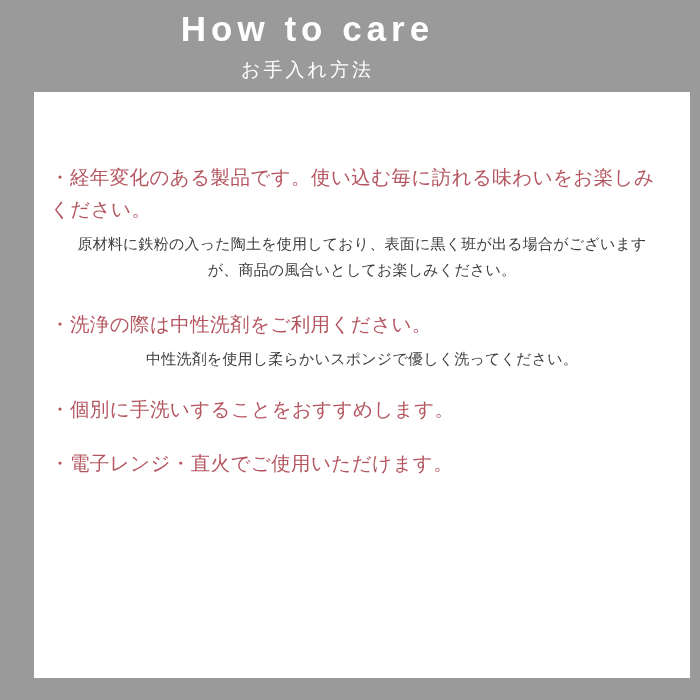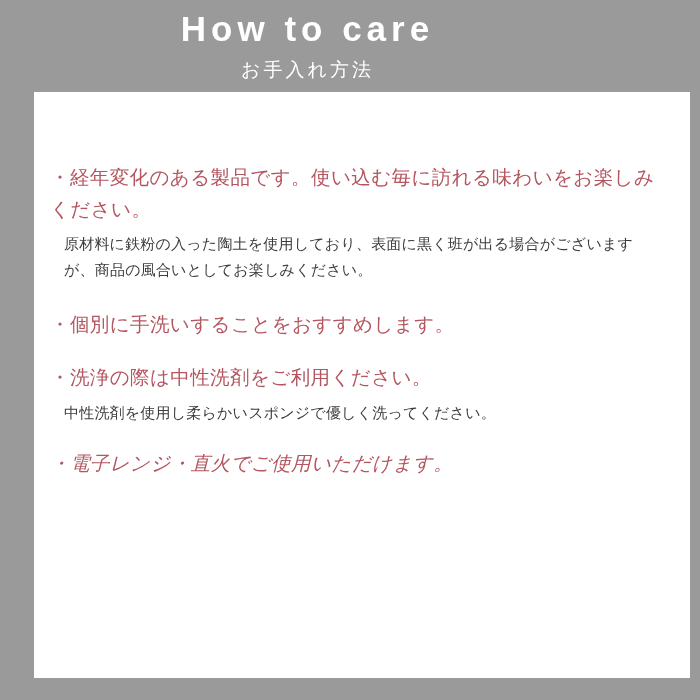--- a/index.html
+++ b/index.html
@@ -61,35 +61,35 @@
     position: absolute;
     top: 70px;
     left: 16px;
     width: 610px;
   }
   .block {
     margin-bottom: 20px;
   }
   .block:last-child {
     margin-bottom: 0;
-    font-style: italic;
   }
   .headline {
     color: #b4555f;
     font-size: 19.5px;
     line-height: 1.62;
     margin: 0;
     letter-spacing: 0.4px;
   }
   .body-text {
     color: #3c3c3c;
     font-size: 15px;
     line-height: 1.72;
     margin: 6px 0 0 14px;
     letter-spacing: 0.2px;
+    text-align: center;
   }
   .block-spacer-lg {
     margin-bottom: 26px;
   }
   .block-tight {
     margin-bottom: 22px;
   }
 </style>
 </head>
 <body>
@@ -103,26 +103,26 @@
 
   <div class="card">
     <div class="content">
 
       <div class="block block-spacer-lg">
         <p class="headline">・経年変化のある製品です。使い込む毎に訪れる味わいをお楽しみください。</p>
         <p class="body-text">原材料に鉄粉の入った陶土を使用しており、表面に黒く班が出る場合がございますが、商品の風合いとしてお楽しみください。</p>
       </div>
 
       <div class="block block-tight">
-        <p class="headline">・個別に手洗いすることをおすすめします。</p>
+        <p class="headline">・洗浄の際は中性洗剤をご利用ください。</p>
+        <p class="body-text">中性洗剤を使用し柔らかいスポンジで優しく洗ってください。</p>
       </div>
 
       <div class="block block-tight">
-        <p class="headline">・洗浄の際は中性洗剤をご利用ください。</p>
-        <p class="body-text">中性洗剤を使用し柔らかいスポンジで優しく洗ってください。</p>
+        <p class="headline">・個別に手洗いすることをおすすめします。</p>
       </div>
 
       <div class="block">
         <p class="headline">・電子レンジ・直火でご使用いただけます。</p>
       </div>
 
     </div>
   </div>
 
 </div>

